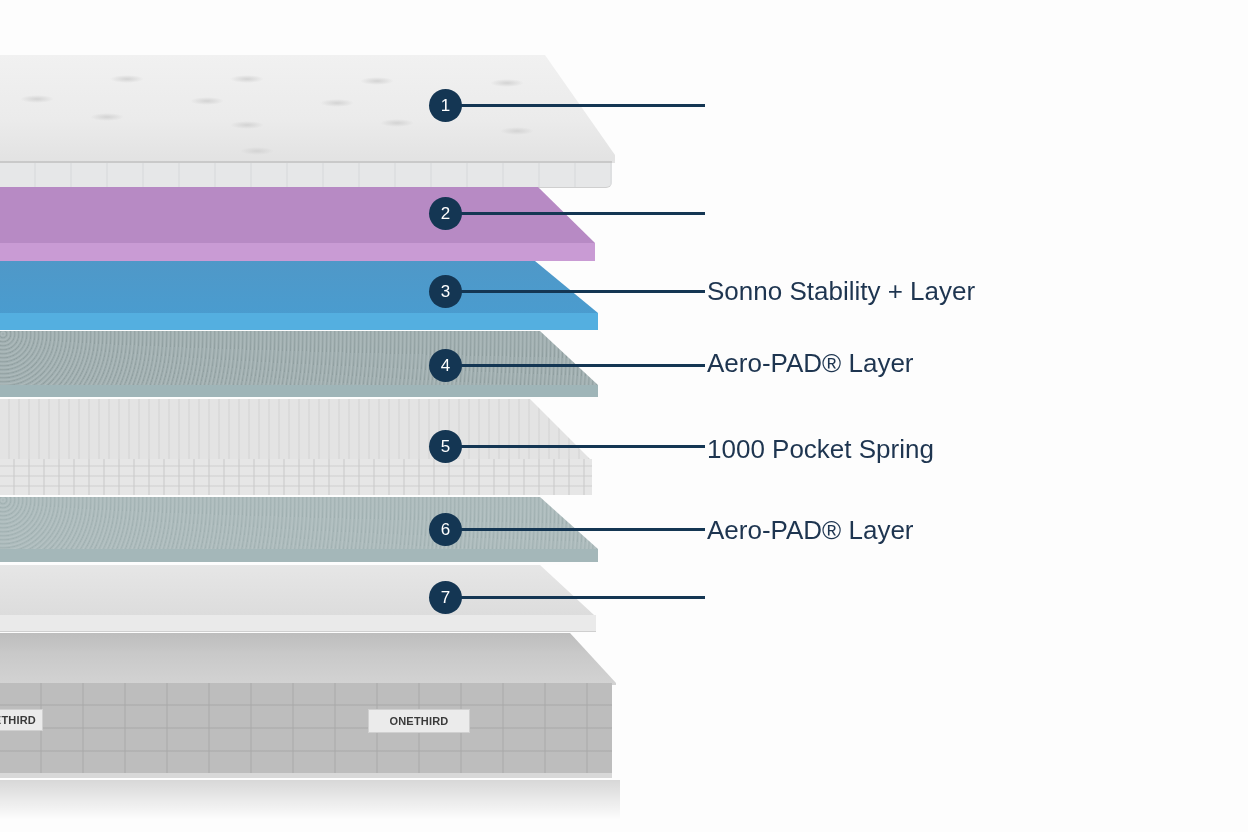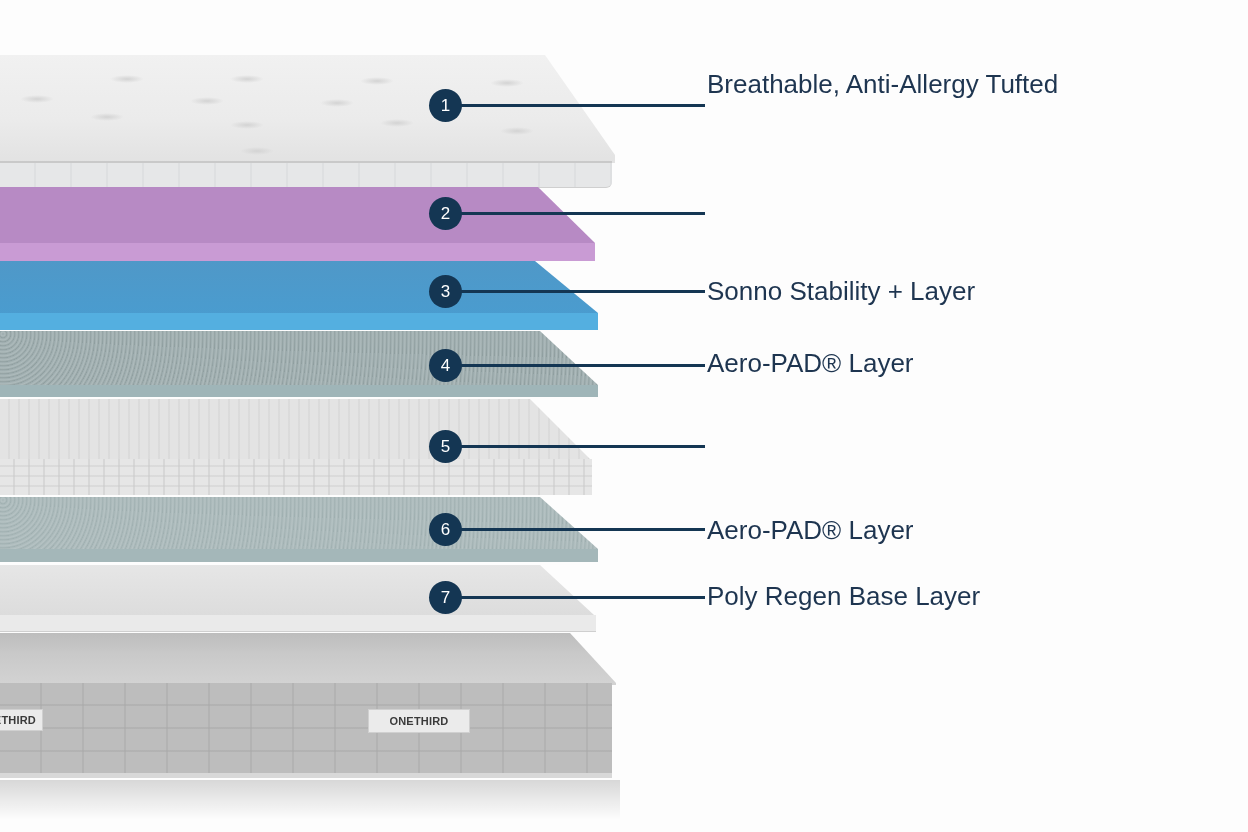--- a/index.html
+++ b/index.html
@@ -181,18 +181,17 @@
   </div>
   <div class="callout" style="top:513px">
     <div class="badge">6</div>
     <div class="leader"></div>
   </div>
   <div class="callout" style="top:581px">
     <div class="badge">7</div>
     <div class="leader"></div>
   </div>
 
-  <div class="label" style="top:64px">Breathable, Anti-Allergy Tufted</div>
   <div class="label" style="top:271px">Sonno Stability + Layer</div>
   <div class="label" style="top:343px">Aero-PAD® Layer</div>
+  <div class="label" style="top:429px">1000 Pocket Spring</div>
   <div class="label" style="top:510px">Aero-PAD® Layer</div>
-  <div class="label" style="top:576px">Poly Regen Base Layer</div>
 </div>
 
 </body></html>

